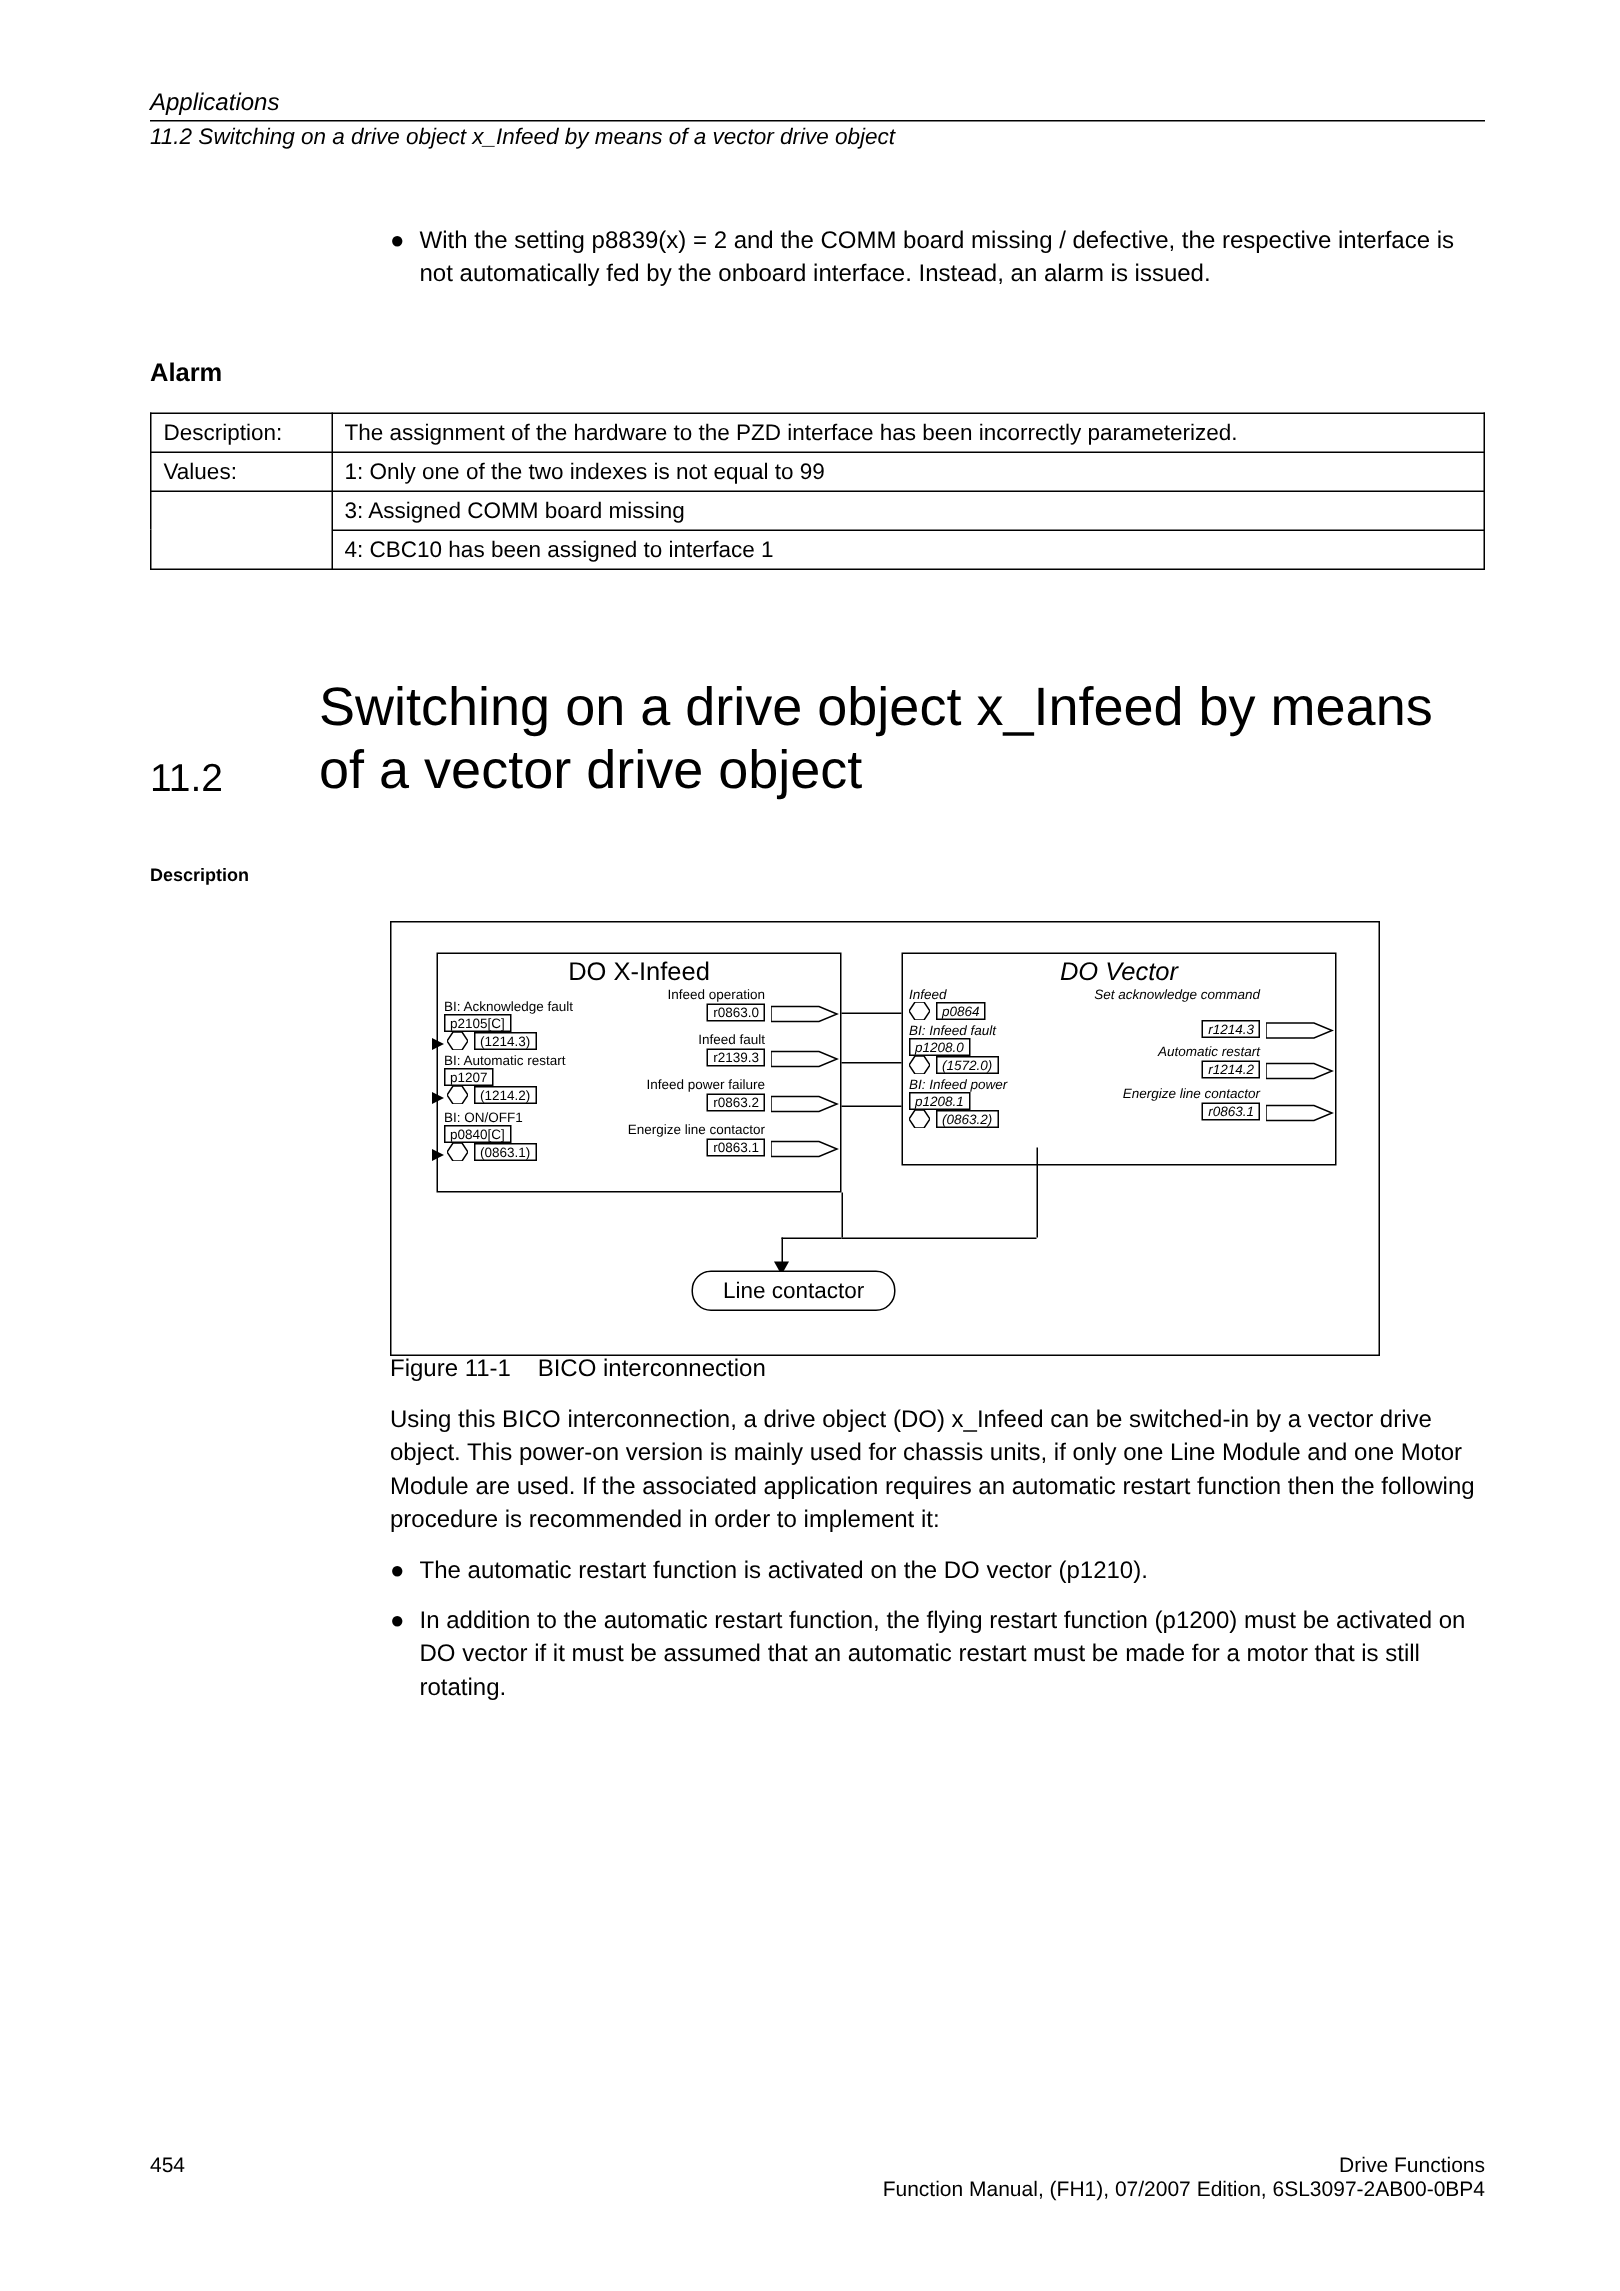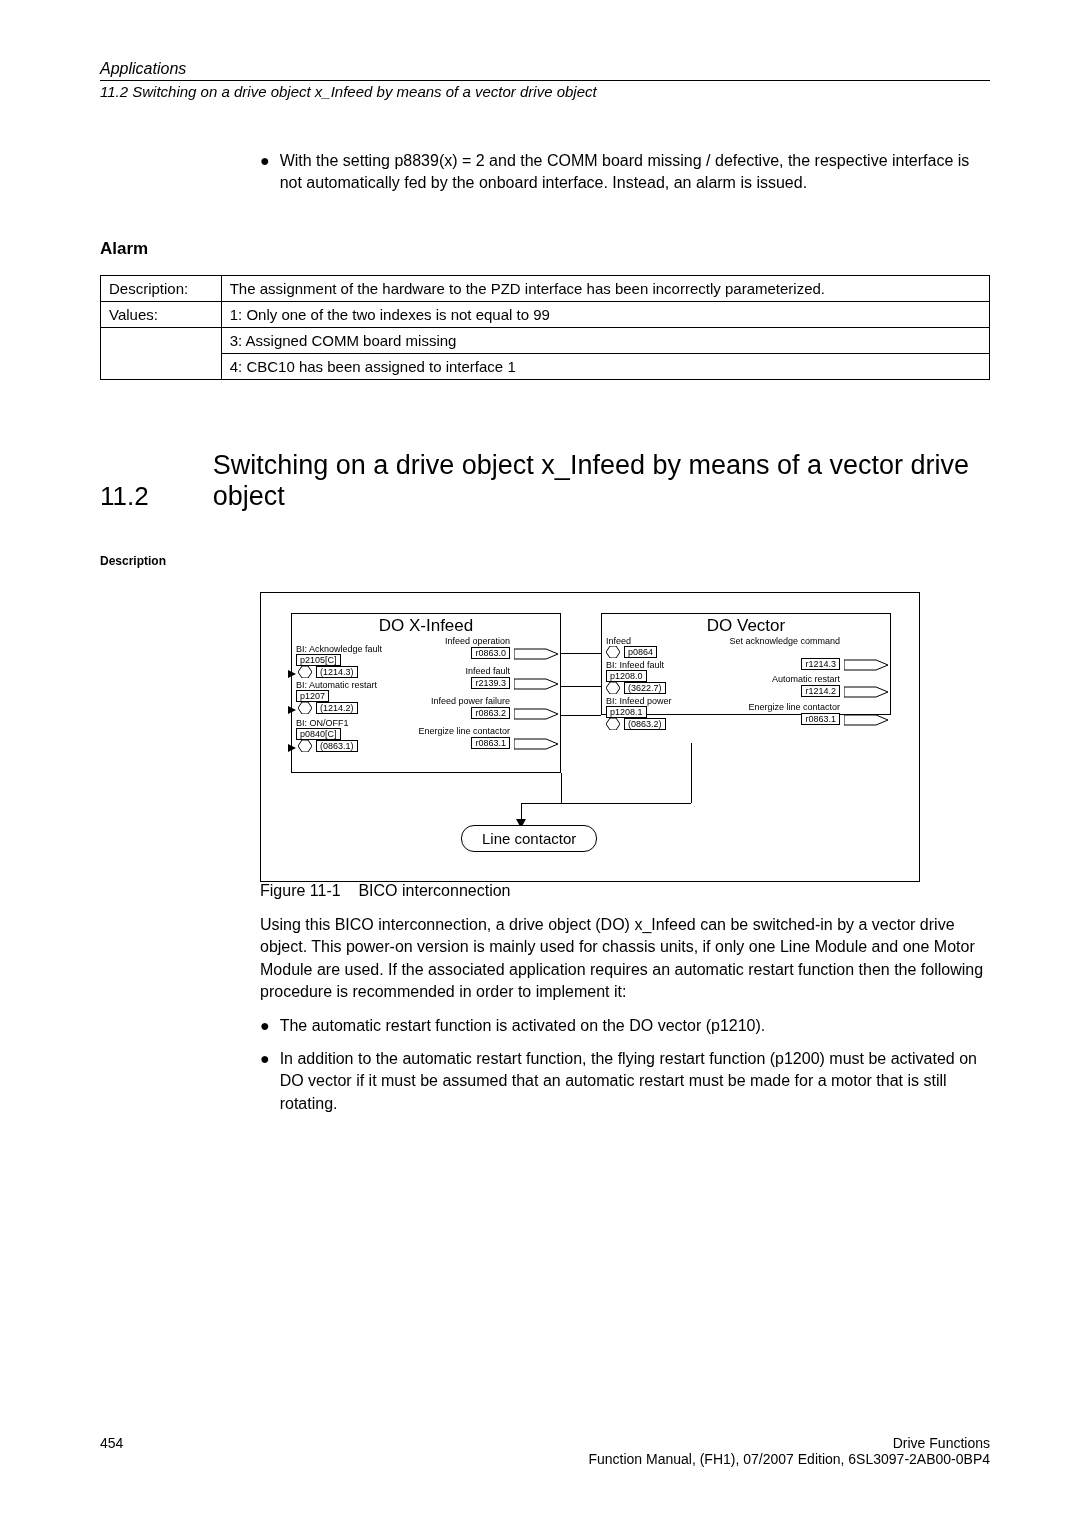--- a/index.html
+++ b/index.html
@@ -10,21 +10,21 @@
   .sub-italic { font-style: italic; font-size: 15px; }
   .body-block { margin-left: 160px; margin-top: 50px; }
   .bullet-row { display: flex; gap: 10px; font-size: 16px; line-height: 1.4; }
   .bullet-dot { font-size: 16px; }
   .h4 { font-weight: bold; font-size: 17px; margin-top: 44px; }
   table.alarm { width: 100%; border-collapse: collapse; margin-top: 16px; font-size: 15px; }
   table.alarm td { border: 1px solid #000; padding: 4px 8px; vertical-align: top; }
   .bold { font-weight: bold; }
   .h2row { display: flex; align-items: flex-end; gap: 64px; margin-top: 70px; }
   .h2num { font-size: 26px; }
-  .h2txt { font-size: 27px; }
+  .h2txt { font-size: 36px; }
   .desc-h { font-weight: bold; font-size: 12px; margin-top: 42px; }
   .figwrap { margin-left: 160px; margin-top: 24px; }
   .outer-box { border: 1px solid #000; width: 660px; height: 290px; position: relative; background: #fff; }
   .inner-box { border: 1px solid #000; position: absolute; background: #fff; }
   .box-title { text-align: center; font-size: 17px; padding-top: 2px; }
   .tiny { font-size: 9px; position: absolute; white-space: nowrap; }
   .tinybox { font-size: 9px; position: absolute; border: 1px solid #000; padding: 0 3px; background: #fff; white-space: nowrap; }
   .arrow-in { position: absolute; width: 0; height: 0; border-top: 4px solid transparent; border-bottom: 4px solid transparent; border-left: 8px solid #000; }
   .line-h { position: absolute; height: 1px; background: #000; }
   .line-v { position: absolute; width: 1px; background: #000; }
@@ -145,39 +145,39 @@
 
         <div class="tiny" style="right:50px; top:112px;">Energize line contactor</div>
         <div class="tinybox" style="right:50px; top:123px;">r0863.1</div>
         <div class="sigout" style="right:0px; top:123px;">
             <svg width="46" height="14">
               <polygon points="0,2 32,2 44,7 32,12 0,12" fill="#fff" stroke="#000"></polygon>
             </svg>
           </div>
       </div>
 
-      <div class="inner-box" style="left:340px; top:20px; width:290px; height:102px;">
+      <div class="inner-box" style="left:340px; top:20px; width:290px; height:142px;font-style:italic;">
         <div class="box-title">DO Vector</div>
 
         <div class="tiny" style="left:4px; top:22px;">Infeed</div>
         <div class="sigout" style="left:4px; top:32px;">
             <svg width="14" height="12">
               <polygon points="0,6 4,0 10,0 14,6 10,12 4,12" fill="#fff" stroke="#000"></polygon>
             </svg>
           </div>
         <div class="tinybox" style="left:22px; top:32px;">p0864</div>
 
         <div class="tiny" style="left:4px; top:46px;">BI: Infeed fault</div>
         <div class="tinybox" style="left:4px; top:56px;">p1208.0</div>
         <div class="sigout" style="left:4px; top:68px;">
             <svg width="14" height="12">
               <polygon points="0,6 4,0 10,0 14,6 10,12 4,12" fill="#fff" stroke="#000"></polygon>
             </svg>
           </div>
-        <div class="tinybox" style="left:22px; top:68px;">(3622.7)</div>
+        <div class="tinybox" style="left:22px; top:68px;">(1572.0)</div>
 
         <div class="tiny" style="left:4px; top:82px;">BI: Infeed power</div>
         <div class="tinybox" style="left:4px; top:92px;">p1208.1</div>
         <div class="sigout" style="left:4px; top:104px;">
             <svg width="14" height="12">
               <polygon points="0,6 4,0 10,0 14,6 10,12 4,12" fill="#fff" stroke="#000"></polygon>
             </svg>
           </div>
         <div class="tinybox" style="left:22px; top:104px;">(0863.2)</div>
 

